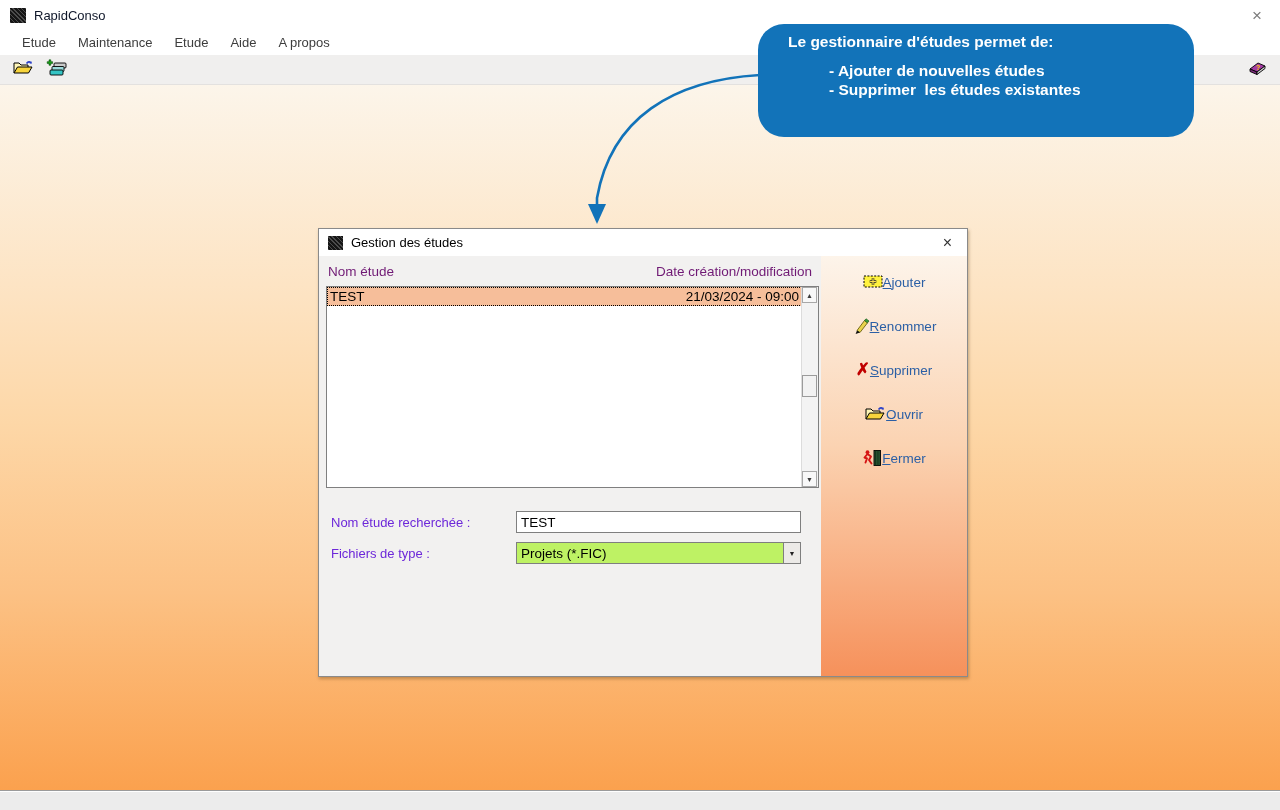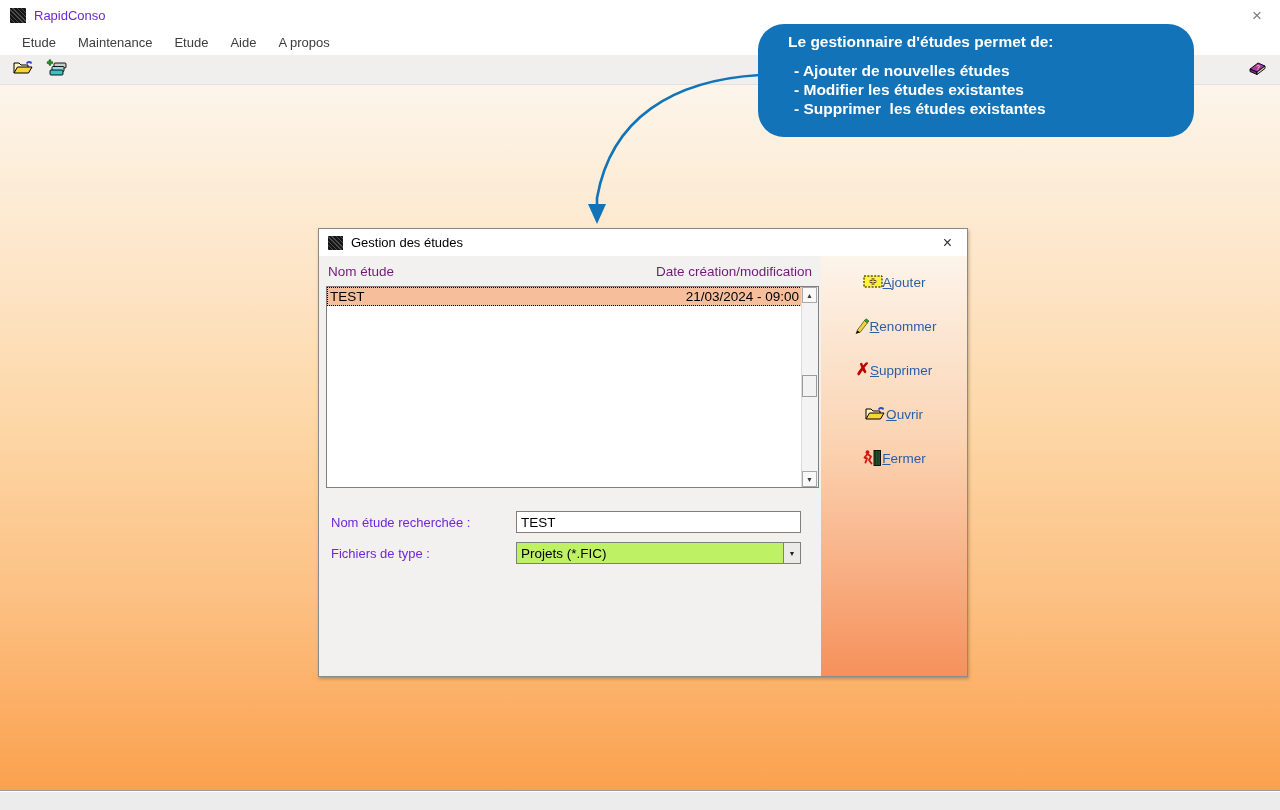--- a/index.html
+++ b/index.html
@@ -6,38 +6,38 @@
   .screen{
     position:relative;width:1280px;height:810px;overflow:hidden;
     font-family:"Liberation Sans",sans-serif;background:#fff;
     -webkit-font-smoothing:antialiased;
   }
   
   .titlebar{height:30px;background:#fff;display:flex;align-items:center;padding:0 10px;}
   .app-icon{width:16px;height:15px;background:#151515;
     background-image:repeating-linear-gradient(45deg,rgba(120,120,120,.55) 0 1px,transparent 1px 3px);
     margin-right:8px;flex:0 0 auto;}
-  .title-text{font-size:13px;color:#6d28d9;}
+  .title-text{font-size:13px;color:#0f172a;}
   .win-close{margin-left:auto;color:#7d7d7d;font-size:17px;line-height:1;padding:2px 8px;cursor:default;}
   .menubar{height:25px;background:#fff;display:flex;align-items:center;padding-left:11px;font-size:13px;color:#3d3d3d;}
   .menu-item{padding:3px 11px;cursor:default;}
   .toolbar{height:29px;background:#f0efee;display:flex;align-items:center;padding:0 10px;border-bottom:1px solid #e3e1df;}
   .tool-btn{width:26px;height:24px;display:flex;align-items:center;justify-content:center;margin-right:8px;}
   .tool-spacer{flex:1;}
   
   .main{position:absolute;top:85px;left:0;right:0;bottom:20px;
     background:linear-gradient(#fcf5ea 0%,#fde3c2 30%,#fdd7a7 48%,#fcc184 72%,#fba14e 100%);}
   .statusbar{position:absolute;bottom:0;left:0;right:0;height:19px;background:#ececec;
     border-top:1px solid #9b9b9b;box-shadow:inset 0 1px 0 #ffffff;}
   
   .callout{position:absolute;left:758px;top:24px;width:436px;height:113px;background:#1273b9;
     border-radius:26px;color:#fff;font-weight:bold;font-size:15.5px;box-sizing:border-box;
     padding:9px 10px 0 30px;}
   .callout-title{margin-bottom:10px;}
-  .callout-item{line-height:19px;white-space:pre-wrap;padding-left:6px;}
+  .callout-item{line-height:19px;white-space:pre-wrap;padding-left:6px;margin-left:35px;}
   .arrow-svg{position:absolute;left:555px;top:60px;}
   
   .dialog{position:absolute;left:318px;top:228px;width:650px;height:449px;background:#f2f1f0;
     border:1px solid #8a8a8a;box-shadow:1px 2px 3px rgba(90,60,20,.35);box-sizing:border-box;}
   .dlg-title{height:27px;background:#fff;display:flex;align-items:center;padding:0 9px;font-size:13px;color:#000;}
   .dlg-icon{width:15px;height:14px;background:#151515;
     background-image:repeating-linear-gradient(45deg,rgba(120,120,120,.55) 0 1px,transparent 1px 3px);
     margin-right:8px;}
   .dlg-close{margin-left:auto;color:#333;font-size:16px;line-height:1;padding:1px 6px;cursor:default;}
   .dlg-body{position:absolute;top:27px;left:0;right:0;bottom:0;display:flex;}
@@ -125,21 +125,20 @@
       </span>
     </div>
   </div>
 
   <div class="main"></div>
   <div class="statusbar"></div>
 
   <div class="callout">
     <div class="callout-title">Le gestionnaire d'études permet de:</div>
     <div class="callout-item">- Ajouter de nouvelles études</div>
-    <div class="callout-item">- Modifier les études existantes</div>
     <div class="callout-item">- Supprimer  les études existantes</div>
   </div>
 
   <svg class="arrow-svg" width="240" height="175" viewBox="0 0 240 175">
     <path d="M 205 15 C 118 20, 56 58, 42 138 L 42 146" fill="none" stroke="#1273b9" stroke-width="2.6"></path>
     <polygon points="33,144 51,144 42,164" fill="#1273b9"></polygon>
   </svg>
 
   <div class="dialog">
     <div class="dlg-title">

